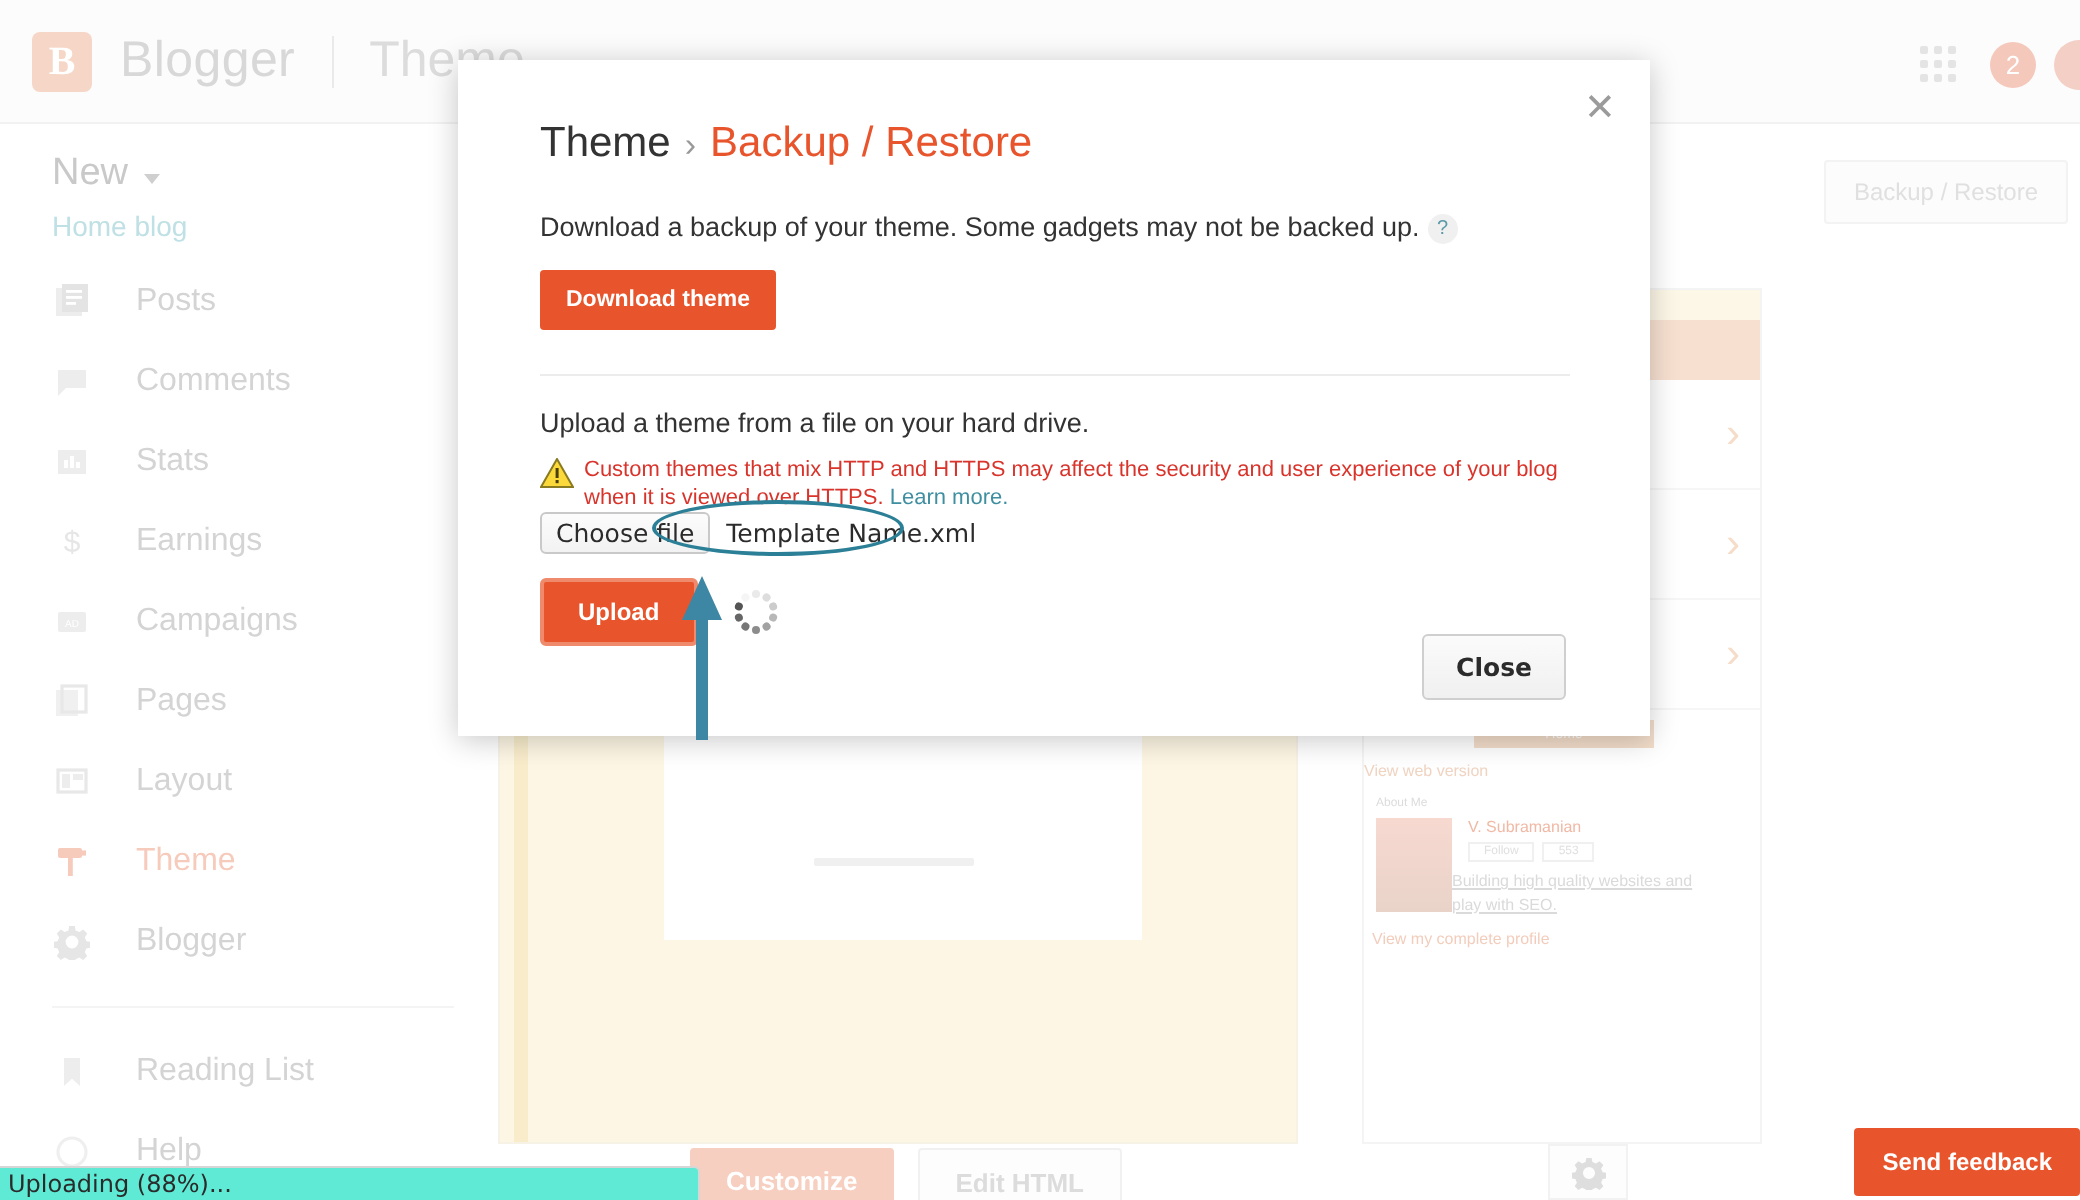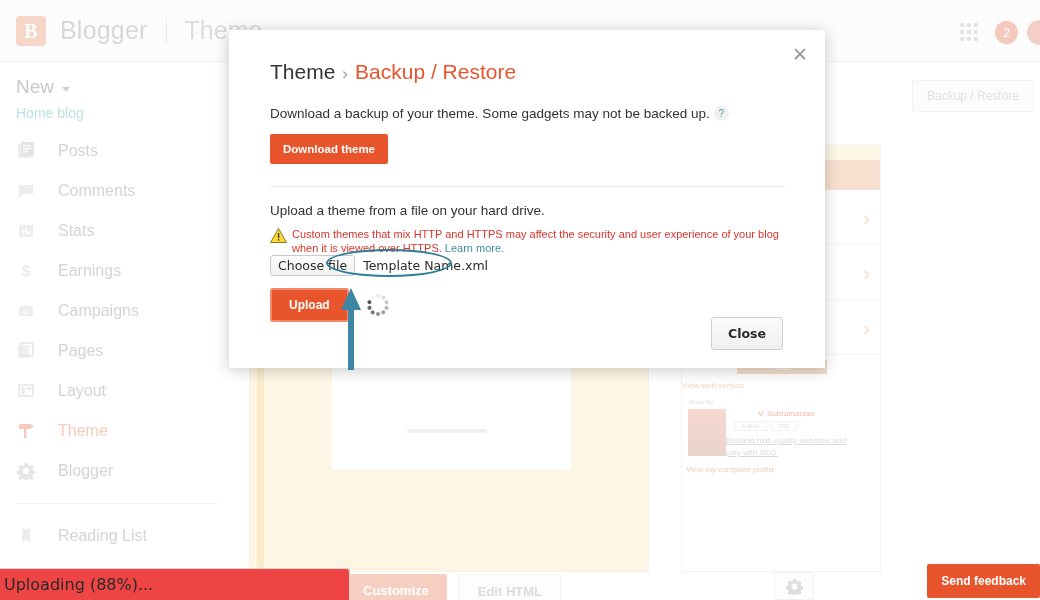--- a/index.html
+++ b/index.html
@@ -49,21 +49,21 @@
     width: 23px; height: 23px; border-radius: 50%;
     background: #f5c8bc; color: #fff;
     font-size: 13px; display: flex; align-items: center; justify-content: center;
   }
   .avatar-edge {
     position: absolute; right: -12px; top: 20px;
     width: 25px; height: 25px; border-radius: 50%; background: #f3cfc6;
   }
 
   
-  .sidebar { position: absolute; left: 0; top: 62px; width: 233px; height: 538px; background:#fff; }
+  .sidebar { position: absolute; left: 10px; top: 62px; width: 233px; height: 538px; background:#fff; }
   .side-new {
     display:flex; align-items:center; padding: 14px 0 0 16px;
     font-size: 19px; color: #c9c9c9;
   }
   .caret {
     width: 0; height: 0; margin-left: 8px; margin-top: 4px;
     border-left: 4px solid transparent; border-right: 4px solid transparent;
     border-top: 5px solid #cfcfcf;
   }
   .side-viewblog { padding: 7px 0 0 16px; font-size: 14px; color: #bfe0e4; }
@@ -120,21 +120,21 @@
   }
   .pm-webver {
     position:absolute; left:0; top:236px; width:100%; text-align:left;
     font-size:8px; color:#f0d4c2;
   }
   .pm-about { position:absolute; left:6px; top:254px; font-size:6px; color:#dcdcdc; }
   .pm-avatar {
     position:absolute; left:6px; top:264px; width:38px; height:47px;
     background: linear-gradient(#f7d9d0, #e9d3c9);
   }
-  .pm-name { position:absolute; left:52px; top:264px; font-size:8px; color:#f0b9a5;margin-left:24px; }
+  .pm-name { position:absolute; left:52px; top:264px; font-size:8px; color:#f0b9a5; }
   .pm-follow { position:absolute; left:52px; top:276px; display:flex; gap:4px; align-items:center; }
   .pm-pill { border:1px solid #f0f0f0; font-size:6px; color:#e0e0e0; padding:1px 7px; }
   .pm-bio { position:absolute; left:44px; top:290px; width:130px; font-size:8px; color:#dadada; line-height:1.45;text-decoration:underline; }
   .pm-profile { position:absolute; left:4px; top:320px; font-size:8px; color:#f3cdbc; }
 
   .btn-row { position: absolute; left: 112px; top: 512px; display:flex; gap: 12px; }
   .btn-customize {
     background:#f7cfc0; color:#fff; font-size:13px; font-weight:bold;
     padding: 9px 18px; border-radius:2px;
   }
@@ -148,25 +148,25 @@
     display:flex; align-items:center; justify-content:center;
   }
   .btn-feedback {
     position: absolute; right: 0px; bottom: 2px;
     background:#e8552d; color:#fff; font-size:12px; font-weight:bold;
     padding: 10px 14px; border-radius:2px;
   }
 
   
   .statusbar {
-    position:absolute; left:0; bottom:0; width:350px; height:32px;
-    background:#ef4444; border:1px solid #d6d6d6; border-left:none; border-bottom:none;
+    position:absolute; left:0; bottom:0; width:350px; height:17px;
+    background:#5eead4; border:1px solid #d6d6d6; border-left:none; border-bottom:none;
     border-top-right-radius:3px;
     display:flex; align-items:center; padding-left:4px;
-    font-size:16px; color:#2b2b2b;
+    font-size:12px; color:#2b2b2b;
     font-family: "DejaVu Sans", sans-serif;
   }
 
   
   .modal {
     position: absolute; left: 229px; top: 30px; width: 596px; height: 338px;
     background: #fff; box-shadow: 0 2px 14px rgba(0,0,0,.22);
     z-index: 50;
   }
   .modal-close {

